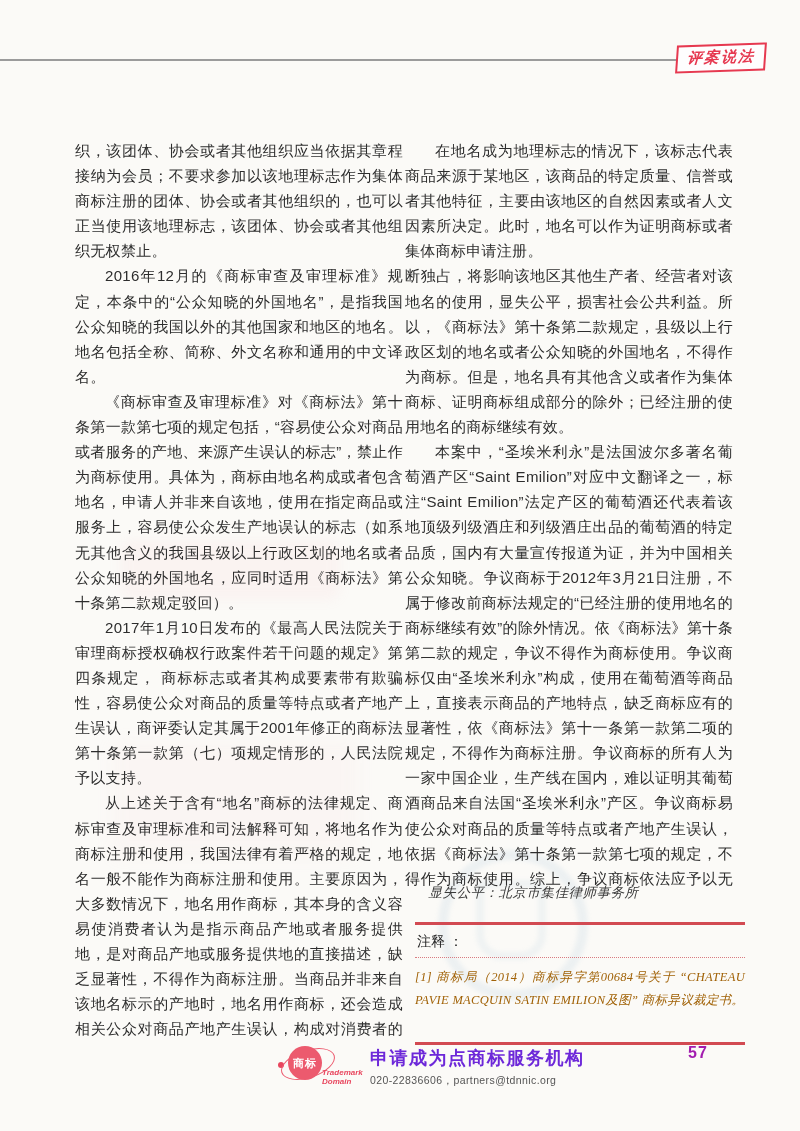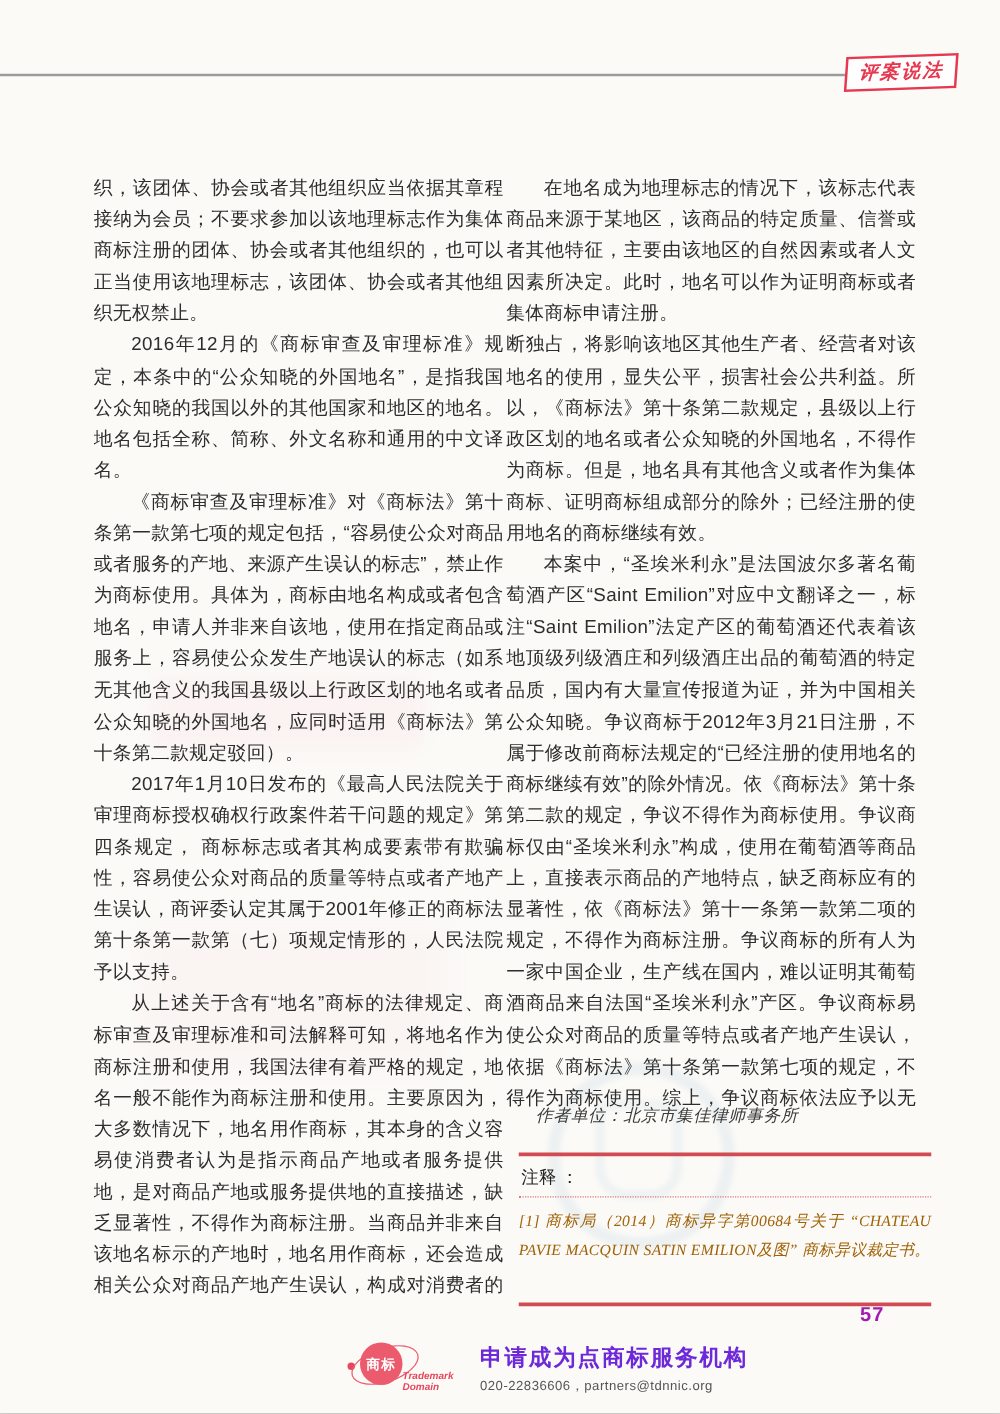--- a/index.html
+++ b/index.html
@@ -79,22 +79,22 @@
     margin-bottom:8px;
   }
   .footnote-item{
     font-family:"Liberation Serif","DejaVu Serif",serif;
     font-style:italic;
     font-size:12.5px;line-height:23px;color:#a16207;
     text-align:justify;letter-spacing:.3px;
   }
   
   .footer{
-    position:absolute;left:278px;top:1072px;
-    display:flex;align-items:flex-start;gap:28px;
+    position:absolute;left:278px;top:1044px;
+    display:flex;align-items:flex-start;gap:14px;
   }
   .logo{
     position:relative;width:78px;height:46px;flex:none;
   }
   .logo-dot{
     position:absolute;left:0px;top:18px;width:6px;height:6px;border-radius:50%;
     background:#e8465e;
   }
   .logo-globe{
     position:absolute;left:10px;top:2px;width:34px;height:34px;border-radius:50%;
@@ -148,21 +148,21 @@
         <p class="para indent">2017年1月10日发布的《最高人民法院关于审理商标授权确权行政案件若干问题的规定》第四条规定， 商标标志或者其构成要素带有欺骗性，容易使公众对商品的质量等特点或者产地产生误认，商评委认定其属于2001年修正的商标法第十条第一款第（七）项规定情形的，人民法院予以支持。</p>
         <p class="para indent">从上述关于含有“地名”商标的法律规定、商标审查及审理标准和司法解释可知，将地名作为商标注册和使用，我国法律有着严格的规定，地名一般不能作为商标注册和使用。主要原因为，大多数情况下，地名用作商标，其本身的含义容易使消费者认为是指示商品产地或者服务提供地，是对商品产地或服务提供地的直接描述，缺乏显著性，不得作为商标注册。当商品并非来自该地名标示的产地时，地名用作商标，还会造成相关公众对商品产地产生误认，构成对消费者的欺骗。另外，地名是公共资源，如果由一家垄</p>
       </div>
     <div class="col col-right-text" id="right-col">
         <p class="para indent">在地名成为地理标志的情况下，该标志代表商品来源于某地区，该商品的特定质量、信誉或者其他特征，主要由该地区的自然因素或者人文因素所决定。此时，地名可以作为证明商标或者集体商标申请注册。</p>
         <p class="para">断独占，将影响该地区其他生产者、经营者对该地名的使用，显失公平，损害社会公共利益。所以，《商标法》第十条第二款规定，县级以上行政区划的地名或者公众知晓的外国地名，不得作为商标。但是，地名具有其他含义或者作为集体商标、证明商标组成部分的除外；已经注册的使用地名的商标继续有效。</p>
         <p class="para indent">本案中，“圣埃米利永”是法国波尔多著名葡萄酒产区“Saint Emilion”对应中文翻译之一，标注“Saint Emilion”法定产区的葡萄酒还代表着该地顶级列级酒庄和列级酒庄出品的葡萄酒的特定品质，国内有大量宣传报道为证，并为中国相关公众知晓。争议商标于2012年3月21日注册，不属于修改前商标法规定的“已经注册的使用地名的商标继续有效”的除外情况。依《商标法》第十条第二款的规定，争议不得作为商标使用。争议商标仅由“圣埃米利永”构成，使用在葡萄酒等商品上，直接表示商品的产地特点，缺乏商标应有的显著性，依《商标法》第十一条第一款第二项的规定，不得作为商标注册。争议商标的所有人为一家中国企业，生产线在国内，难以证明其葡萄酒商品来自法国“圣埃米利永”产区。争议商标易使公众对商品的质量等特点或者产地产生误认，依据《商标法》第十条第一款第七项的规定，不得作为商标使用。综上，争议商标依法应予以无效宣告。</p>
       </div>
   </div>
 
-  <div class="author-line">作者单位：北京市集佳律师事务所</div>
+  <div class="author-line">显失公平：北京市集佳律师事务所</div>
 
   <div class="footnote-box">
     <div class="footnote-heading">注释 ：</div>
     <div id="footnote-list">
         <div class="footnote-item">[1] 商标局（2014）商标异字第00684号关于 “CHATEAU PAVIE MACQUIN SATIN EMILION及图” 商标异议裁定书。</div>
       </div>
   </div>
 
   <div class="footer">
     <div class="logo">

